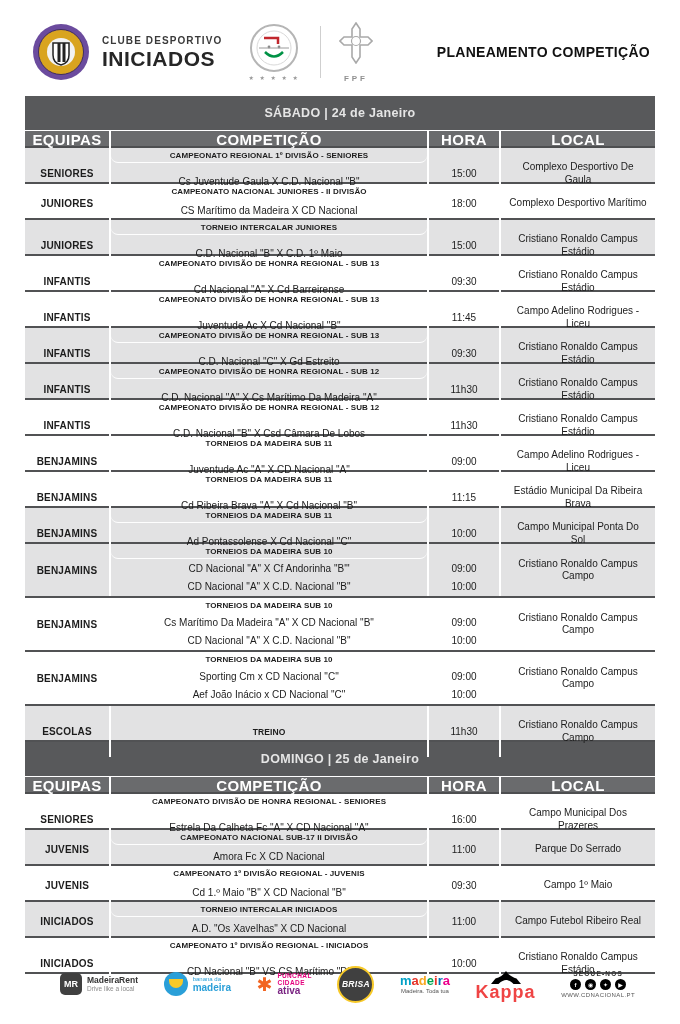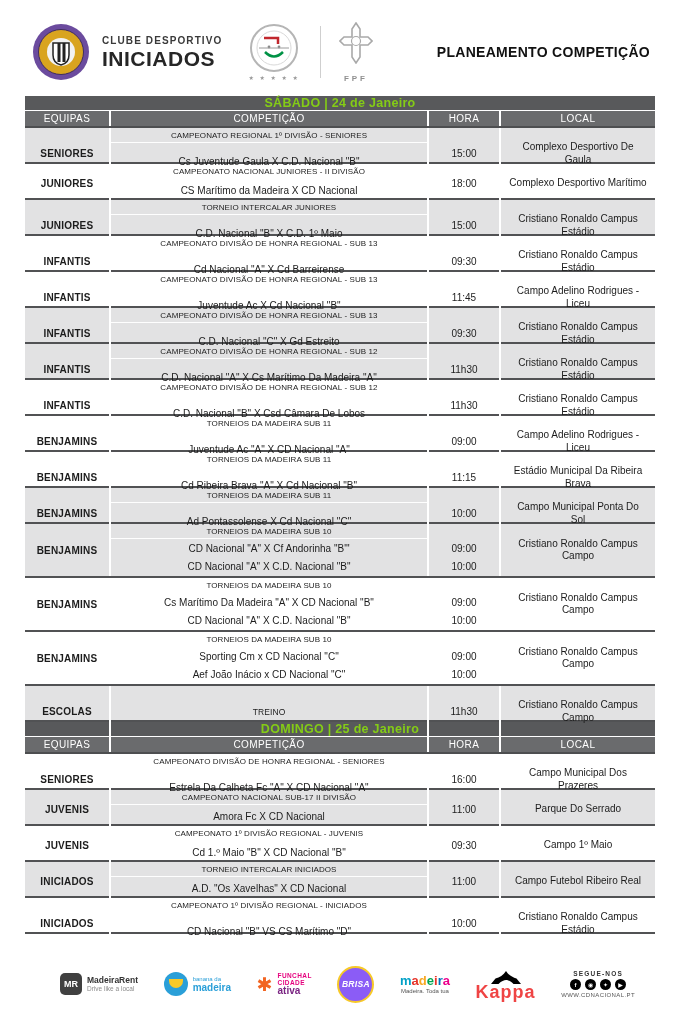--- a/index.html
+++ b/index.html
@@ -15,39 +15,39 @@
   .club-line2{font-size:21px;font-weight:bold;color:#262626;letter-spacing:.5px;margin-top:2px;}
   .cert{margin-left:26px;display:flex;flex-direction:column;align-items:center;}
   .cert-stars{font-size:6px;color:#9a9a9a;letter-spacing:2px;margin-top:1px;}
   .hdr-divider{width:1px;height:52px;background:#cfcfcf;margin:0 18px 0 20px;}
   .fpf{display:flex;flex-direction:column;align-items:center;}
   .fpf-label{font-size:8px;color:#8f8f8f;letter-spacing:3px;margin-top:10px;font-weight:bold;}
   .page-title{margin-left:auto;font-size:14px;font-weight:bold;color:#111;letter-spacing:.3px;}
 
   
   .sched{position:absolute;top:96px;left:25px;width:630px;}
-  .section-bar{height:14px;margin-bottom:1px;background:#58595b;color:#84cc16;
+  .section-bar{height:34px;margin-bottom:1px;background:#58595b;color:#e5e5e5;
                display:flex;align-items:center;justify-content:center;
                font-size:12.5px;font-weight:bold;letter-spacing:.3px;}
   .cols{display:grid;grid-template-columns:86px 318px 72px 154px;height:17px;
         background:#6a6b6d;border-bottom:2px solid #4d4e50;box-sizing:border-box;}
   .cols .hc{display:flex;align-items:center;justify-content:center;color:#fff;
-            font-size:10px;font-weight:normal;letter-spacing:.4px;border-right:2px solid #fff;box-sizing:border-box;}
+            font-size:15px;font-weight:bold;letter-spacing:.4px;border-right:2px solid #fff;box-sizing:border-box;}
   .cols .hc:last-child{border-right:none;}
 
   .row{display:grid;grid-template-columns:86px 318px 72px 154px;height:36px;
        border-bottom:2px solid #515254;box-sizing:border-box;background:#fff;}
   .row.tall{height:54px;}
   .row.shaded{background:#e2e2e3;}
   .cell{border-right:2px solid #fff;box-sizing:border-box;display:flex;flex-direction:column;}
   .cell:last-child{border-right:none;}
   .equipas{align-items:center;justify-content:center;font-weight:bold;font-size:10px;letter-spacing:.2px;}
   .comp-title{height:15px;display:flex;align-items:center;justify-content:center;
-              font-size:8px;font-weight:normal;letter-spacing:.1px;
-              border-bottom:1px solid rgba(255,255,255,.95);box-sizing:border-box;}
+              font-size:8px;font-weight:bold;letter-spacing:.1px;
+              border-bottom:1px solid rgba(255,255,255,.95);box-sizing:border-box;border-radius:7px;}
   .comp-title.full{flex:1;border-bottom:none;font-size:8.5px;}
   .match{flex:1;display:flex;align-items:center;justify-content:center;font-size:10px;}
   .hora-single{flex:1;display:flex;align-items:center;justify-content:center;font-size:10px;}
   .hora-spacer{height:15px;}
   .hora-line{flex:1;display:flex;align-items:center;justify-content:center;font-size:10px;}
   .local{align-items:center;justify-content:center;font-size:10px;line-height:12.5px;
          text-align:center;padding:13px 8px;}
 
   
   .sponsors{position:absolute;top:958px;left:60px;right:45px;height:52px;
@@ -58,21 +58,21 @@
   .mr-name{font-size:8.5px;font-weight:bold;color:#333;line-height:9px;}
   .mr-tag{font-size:6.5px;color:#8c8c8c;line-height:8px;}
   .ban-badge{width:24px;height:24px;border-radius:50%;background:#2a9fd8;position:relative;}
   .ban-badge::after{content:"";position:absolute;left:5px;top:7px;width:14px;height:9px;
             border-radius:0 0 12px 12px;background:#f7c928;}
   .ban-l1{font-size:6px;color:#2a9fd8;line-height:7px;}
   .ban-l2{font-size:10px;font-weight:bold;color:#2a9fd8;line-height:10px;}
   .fun-fig{font-size:19px;color:#f26522;line-height:19px;}
   .fun-l1,.fun-l2{font-size:6.5px;font-weight:bold;color:#e5007e;line-height:7px;letter-spacing:.4px;}
   .fun-l3{font-size:10px;font-weight:bold;color:#7a2482;line-height:10px;}
-  .brisa-badge{width:33px;height:33px;border-radius:50%;background:#8b5cf6;border:2px solid #f7c928;
+  .brisa-badge{width:33px;height:33px;border-radius:50%;background:#404040;border:2px solid #f7c928;
             display:flex;align-items:center;justify-content:center;}
   .brisa-txt{color:#fff;font-size:8.5px;font-weight:bold;font-style:italic;letter-spacing:.3px;}
   .mad-word{font-size:13px;font-weight:bold;line-height:13px;}
   .mad-tag{font-size:6px;color:#555;text-align:center;line-height:8px;}
   .kappa{display:flex;flex-direction:column;align-items:center;gap:1px;}
   .kappa-name{font-size:18px;font-weight:bold;color:#ef4444;letter-spacing:1px;line-height:12px;}
   .social{display:flex;flex-direction:column;align-items:center;gap:2px;}
   .social-follow{font-size:6.5px;color:#333;letter-spacing:1.2px;font-weight:bold;}
   .social-icons{display:flex;gap:4px;}
   .sic{width:11px;height:11px;border-radius:50%;background:#000;color:#fff;

